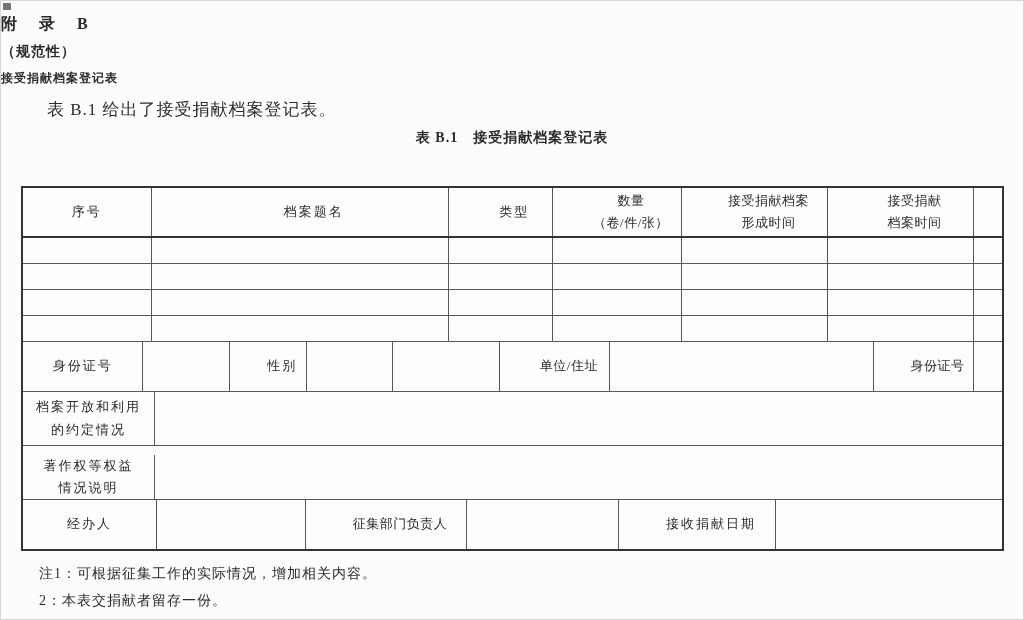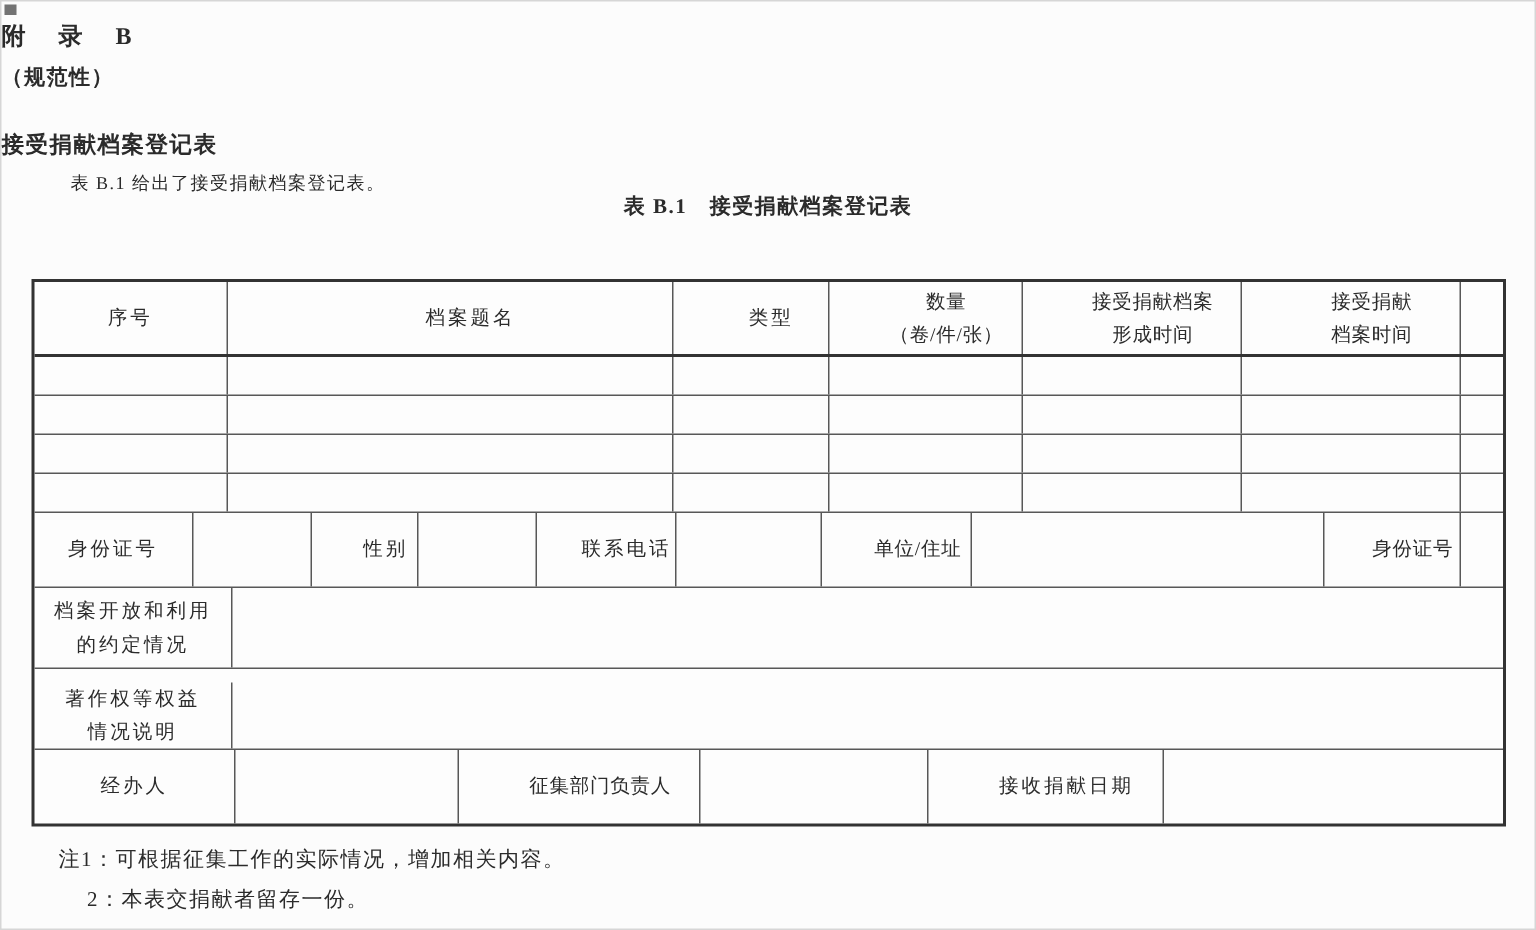--- a/index.html
+++ b/index.html
@@ -17,22 +17,22 @@
     overflow: hidden;
   }
   .scan-artifact {
     position: absolute; left: 2px; top: 2px;
     width: 8px; height: 7px;
     background: #5a5a5a; opacity: .85;
   }
   .title-block { position: absolute; top: 13px; left: 0; width: 100%; text-align: left; }
   .title-line1 { font-size: 16px; font-weight: bold; letter-spacing: 3px; }
   .title-line2 { font-size: 14px; font-weight: bold; margin-top: 8px; letter-spacing: 1px; }
-  .title-line3 { font-size: 15px; font-weight: bold; margin-top: 26px; letter-spacing: 1px; }
-  .intro { position: absolute; left: 46px; top: 113px; font-size: 12px; letter-spacing: 1px; }
+  .title-line3 { font-size: 12px; font-weight: bold; margin-top: 9px; letter-spacing: 1px; }
+  .intro { position: absolute; left: 46px; top: 97px; font-size: 17px; letter-spacing: 1px; }
   .caption { position: absolute; top: 128px; left: 0; width: 100%; text-align: center; font-size: 14px; font-weight: bold; letter-spacing: 1px; }
   .bianhao { position: absolute; left: 43px; top: 162px; font-size: 13px; letter-spacing: 2px; margin-top: 37px; }
 
   .reg-table {
     position: absolute; left: 20px; top: 185px; width: 983px;
     border: 2px solid var(--border, #333333);
     background: #fdfdfd;
   }
   .t-row { display: flex; border-bottom: 1px solid var(--line, #585858); gap: 28px; }
   .t-row:last-child { border-bottom: none; }
@@ -48,21 +48,21 @@
   .t-cell.tight { letter-spacing: 0.5px; }
 
   .h-hdr { height: 50px; }
   .h-entry { height: 26px; }
   .h-donor { height: 50px; }
   .h-open { height: 54px; justify-content: flex-end; }
   .h-copy { height: 54px; align-items: flex-end; }
   .h-handler { height: 49px; }
 
   .notes { position: absolute; left: 38px; top: 560px; font-size: 14px; line-height: 1.9; letter-spacing: 1px; }
-  .note-2 { margin-left: 19px; }
+  .note-2 { margin-left: 0; }
 </style>
 </head>
 <body>
 
 <div class="page">
   <div class="scan-artifact"></div>
 
   <div class="title-block">
     <div class="title-line1">附　录　B</div>
     <div class="title-line2">（规范性）</div>
@@ -125,21 +125,20 @@
       <div class="t-cell" style="width:121px"></div>
       <div class="t-cell" style="width:121px"></div>
       <div class="t-cell grow"></div>
     </div>
 
     <div class="t-row h-donor">
       <div class="t-cell" style="width:132px">身份证号</div>
       <div class="t-cell" style="width:64px"></div>
       <div class="t-cell" style="width:54px">性别</div>
       <div class="t-cell" style="width:63px"></div>
-      <div class="t-cell" style="width:81px">联系电话</div>
       <div class="t-cell" style="width:87px"></div>
       <div class="t-cell tight" style="width:90px">单位/住址</div>
       <div class="t-cell" style="width:258px"></div>
       <div class="t-cell tight" style="width:79px">身份证号</div>
       <div class="t-cell grow"></div>
     </div>
 
     <div class="t-row h-open">
       <div class="t-cell" style="width:132px">档案开放和利用
 的约定情况</div>

